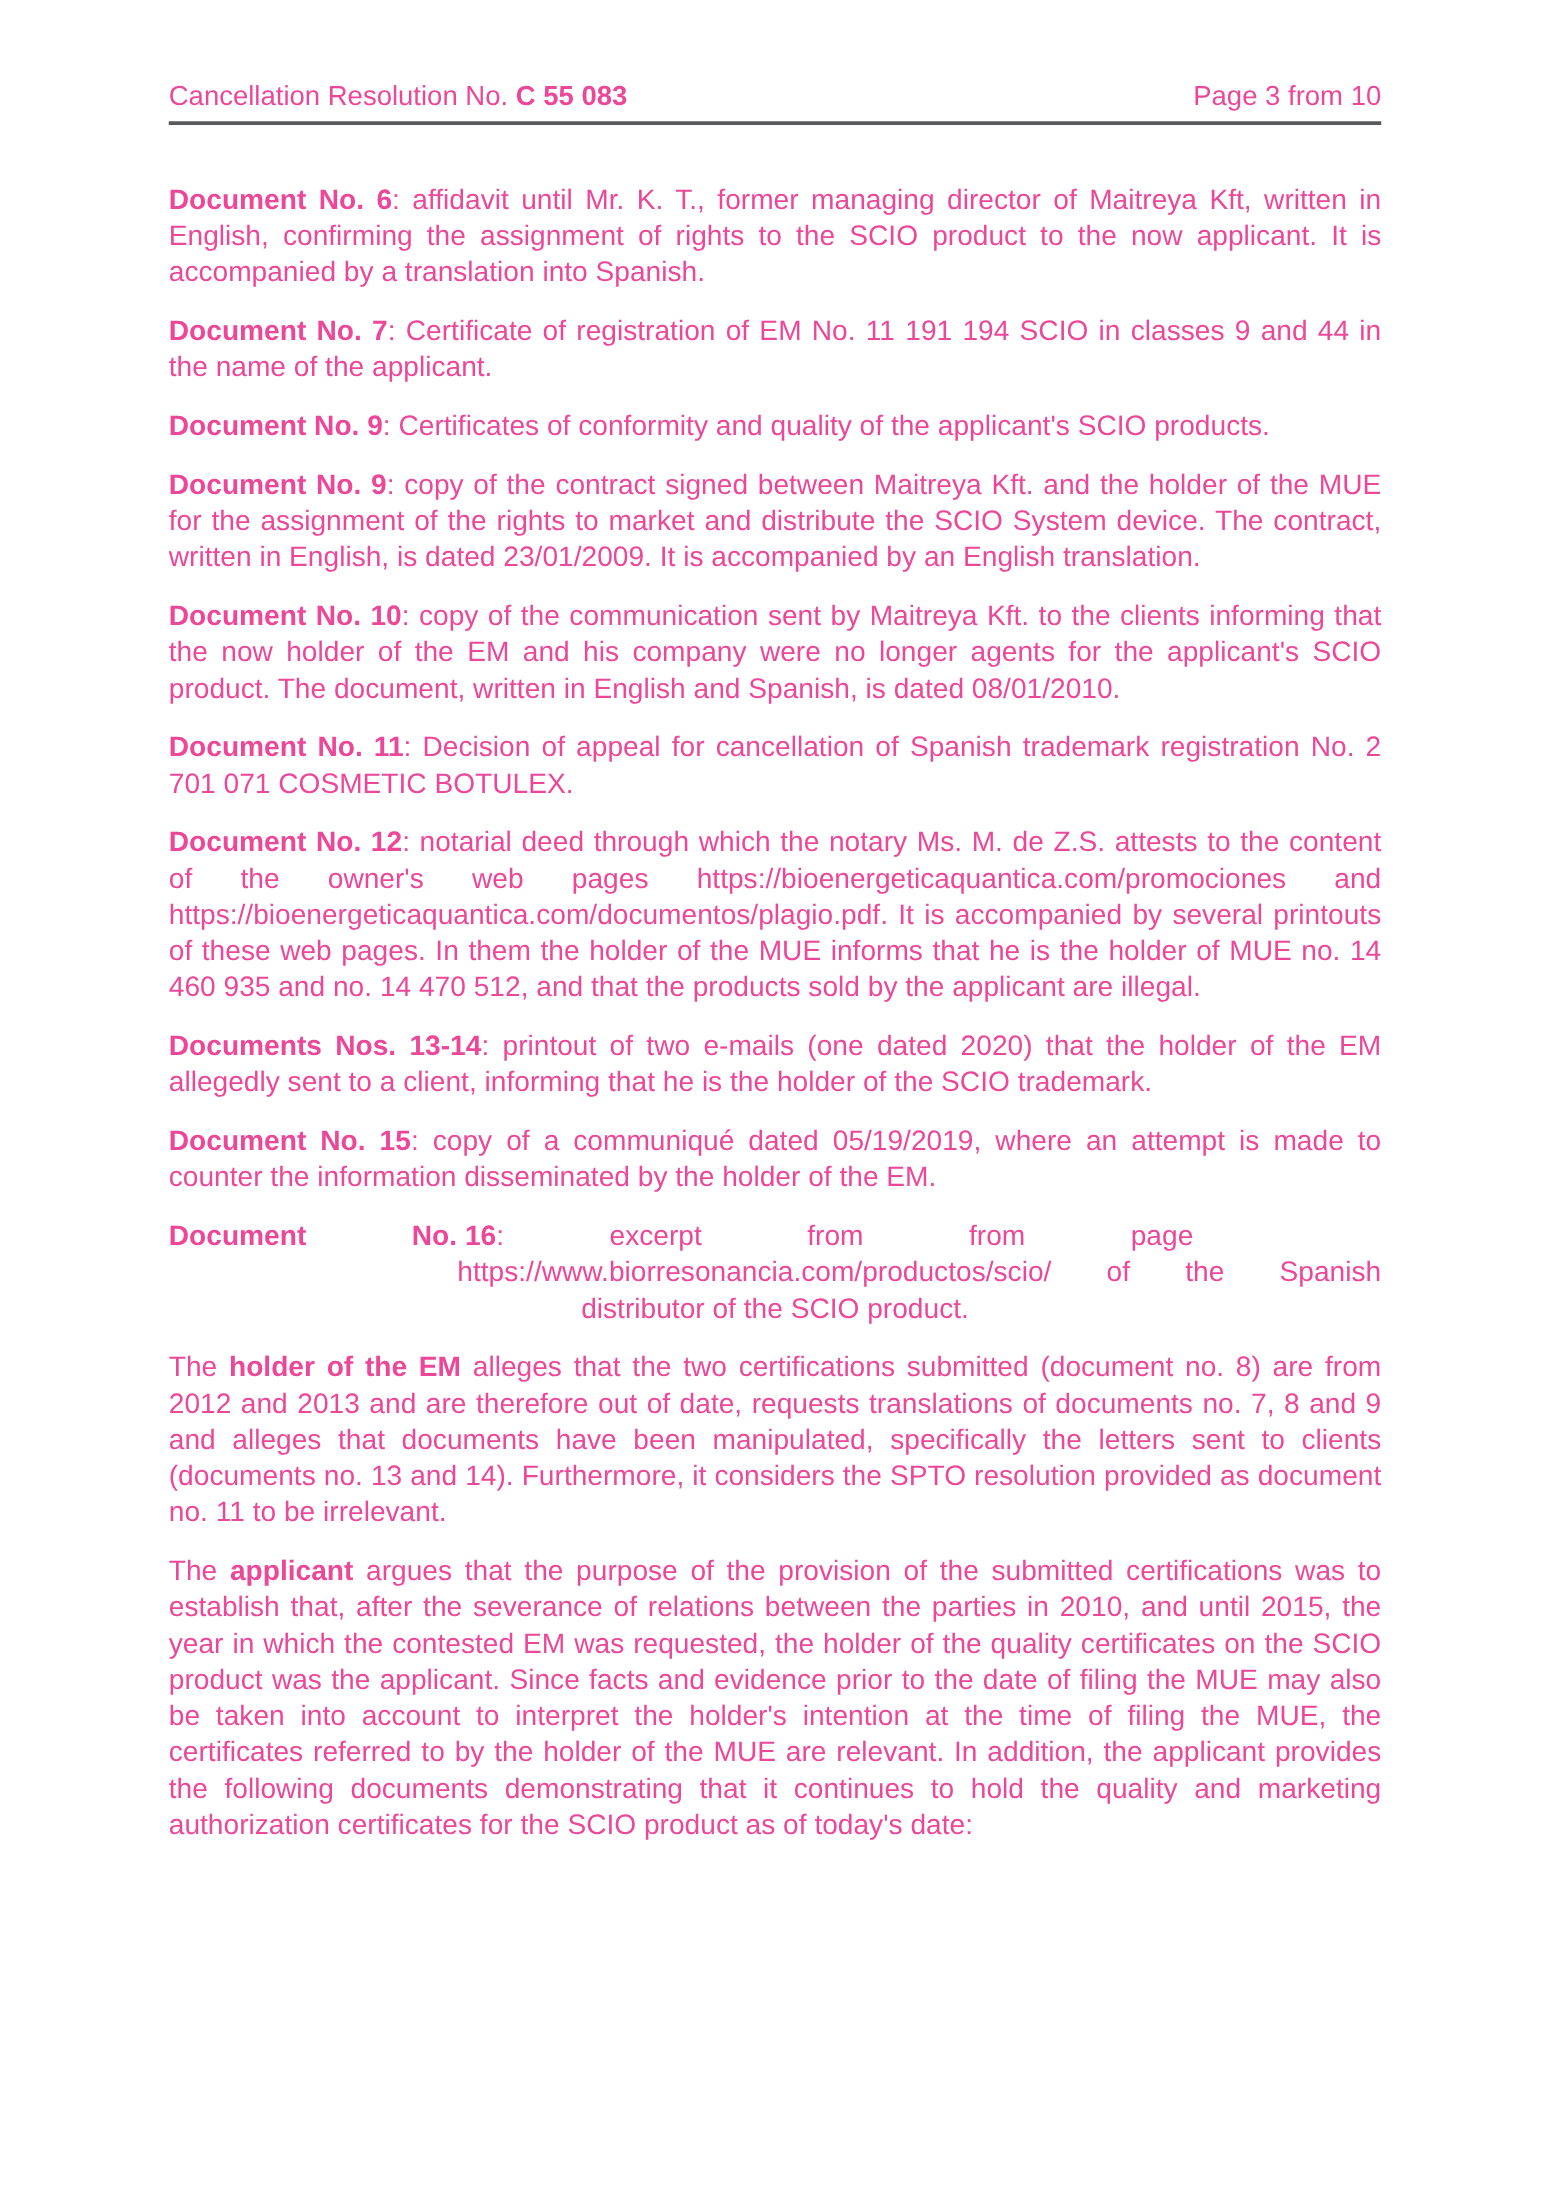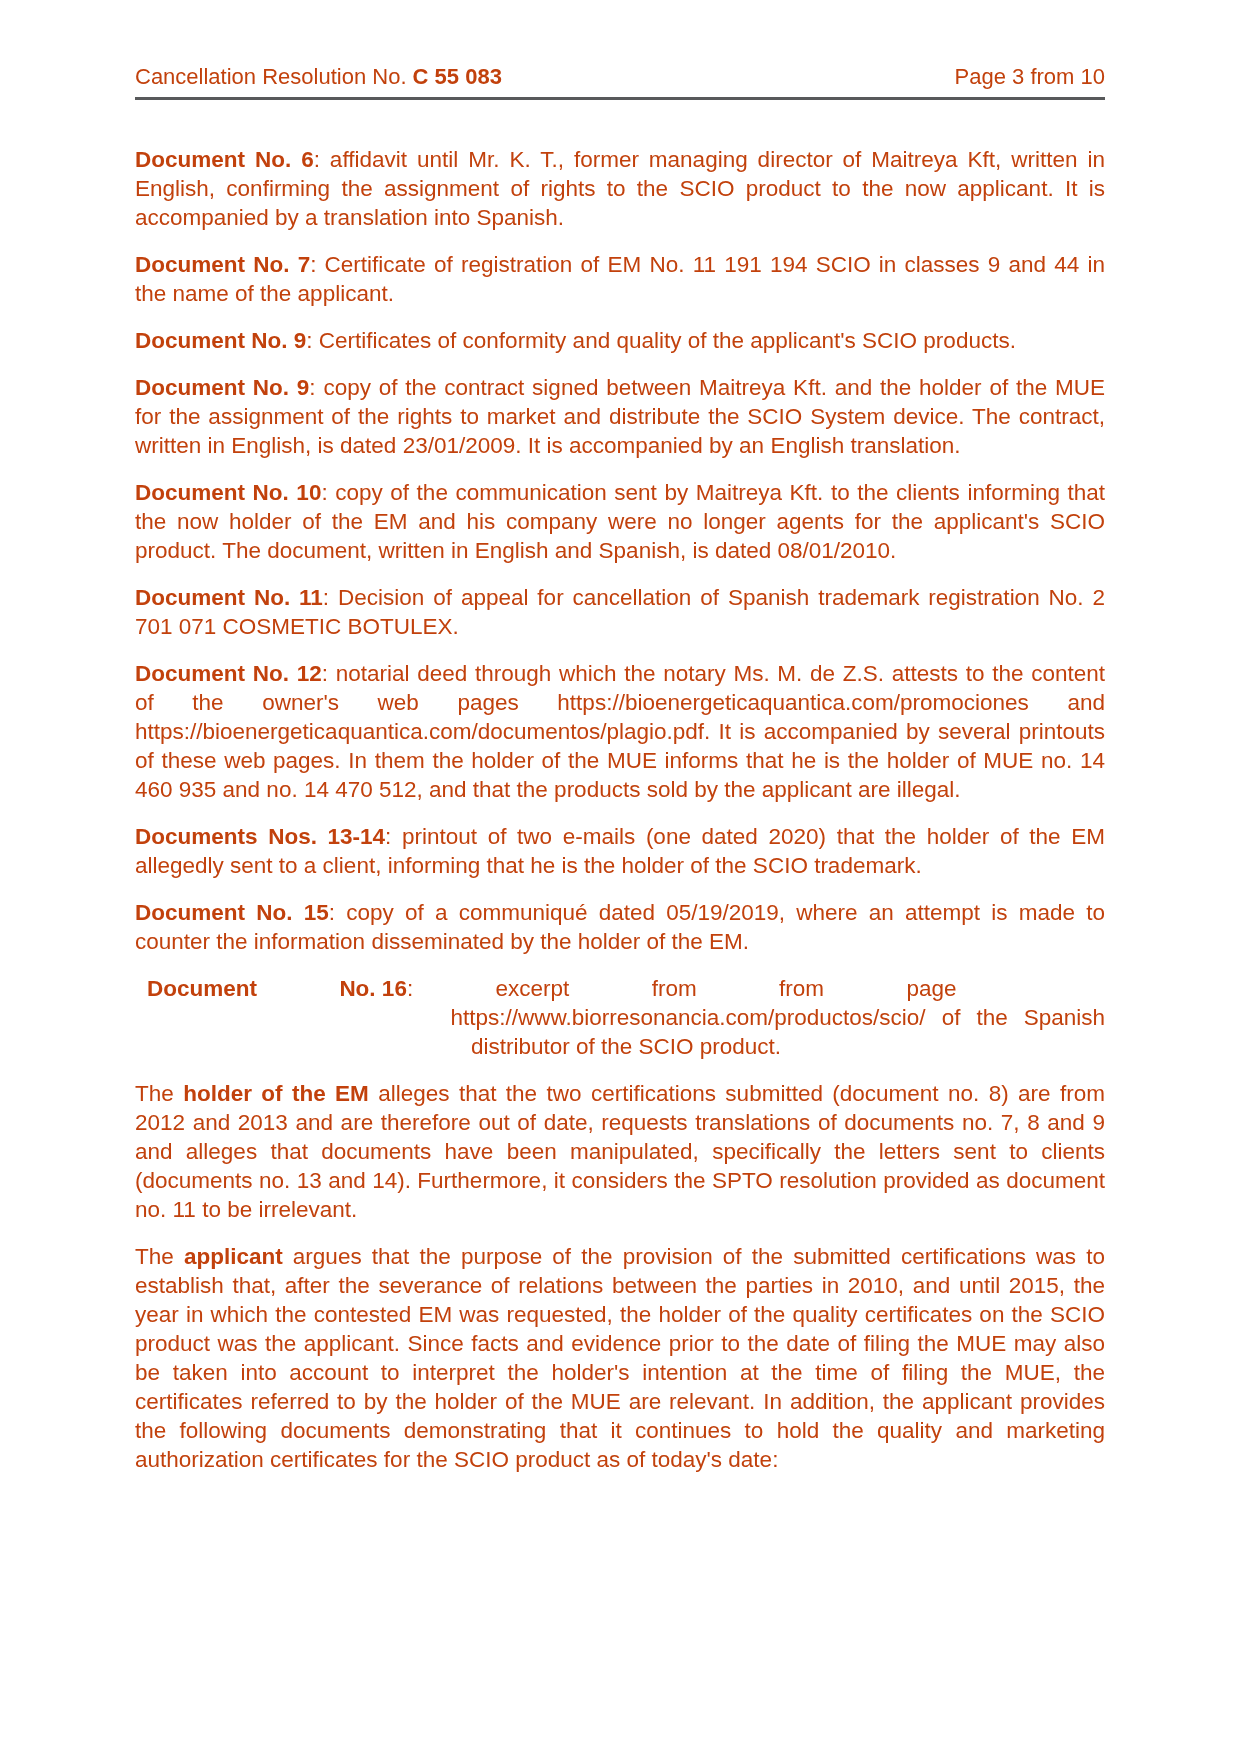--- a/index.html
+++ b/index.html
@@ -34,40 +34,40 @@
   }
   p.para {
     font-size: 22.5px;
     line-height: 29px;
     margin: 0 0 18px 0;
     text-align: justify;
     text-justify: inter-word;
   }
   strong, b { font-weight: bold; }
   
-  .para16 { font-size: 22.5px; line-height: 29px; margin: 0 0 18px 12px; }
+  .para16 { font-size: 22.5px; line-height: 29px; margin: 0 0 18px 0; }
   .p16-line1 {
     display: flex;
     justify-content: space-between;
     width: 84.5%;
   }
   .p16-line2 {
     display: flex;
-    justify-content: flex-end;
+    justify-content: space-between;
     margin-left: 23.8%;
     width: 76.2%;
     box-sizing: border-box;
     gap: 16px;
   }
   .p16-line3 { text-align: center; }
 </style>
 </head>
 <body>
 
-<div class="page" style="background: rgb(255, 255, 255); color: #c2410c;">
+<div class="page" style="background: rgb(255, 255, 255); color: #ec4899;">
   <div class="header">
     <div class="header-row">
       <span><span>Cancellation Resolution No. </span><b>C 55 083</b></span>
       <span>Page 3 from 10</span>
     </div>
     <hr class="header-rule" style="border-top-color: rgb(88, 89, 91);">
   </div>
   <main>
       <p class="para"><strong>Document No. 6</strong><span>: affidavit until Mr. K. T., former managing director of Maitreya Kft, written in English, confirming the assignment of rights to the SCIO product to the now applicant. It is accompanied by a translation into Spanish.</span></p>
       <p class="para"><strong>Document No. 7</strong><span>: Certificate of registration of EM No. 11 191 194 SCIO in classes 9 and 44 in the name of the applicant.</span></p>

